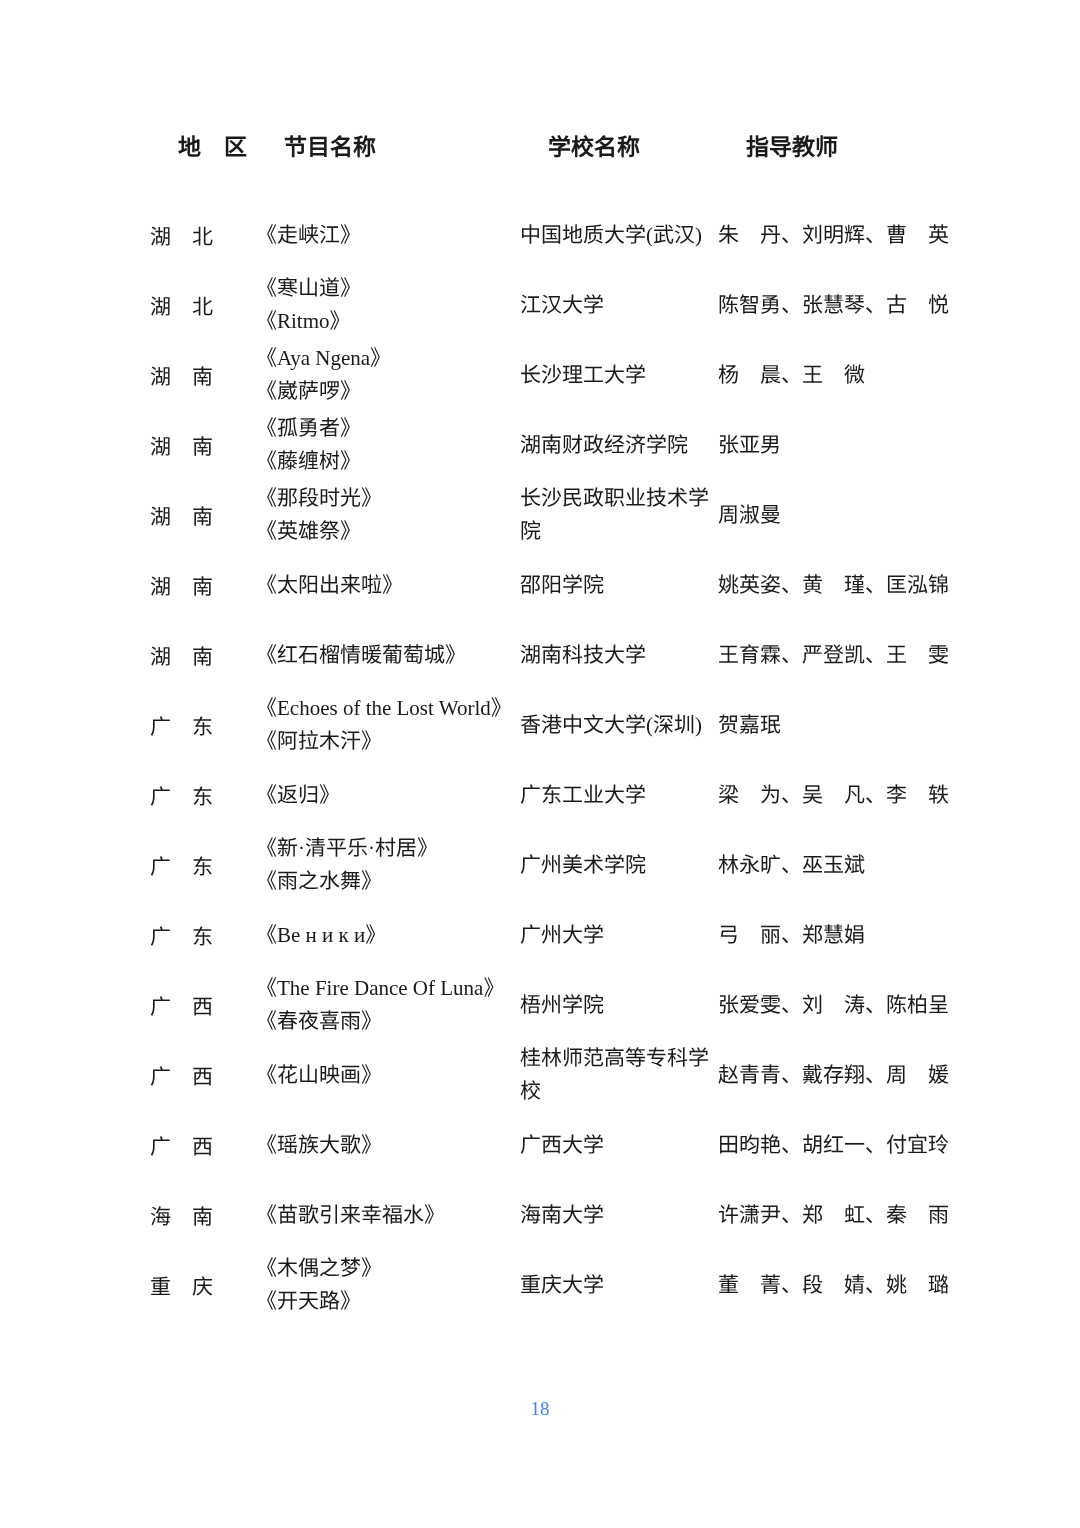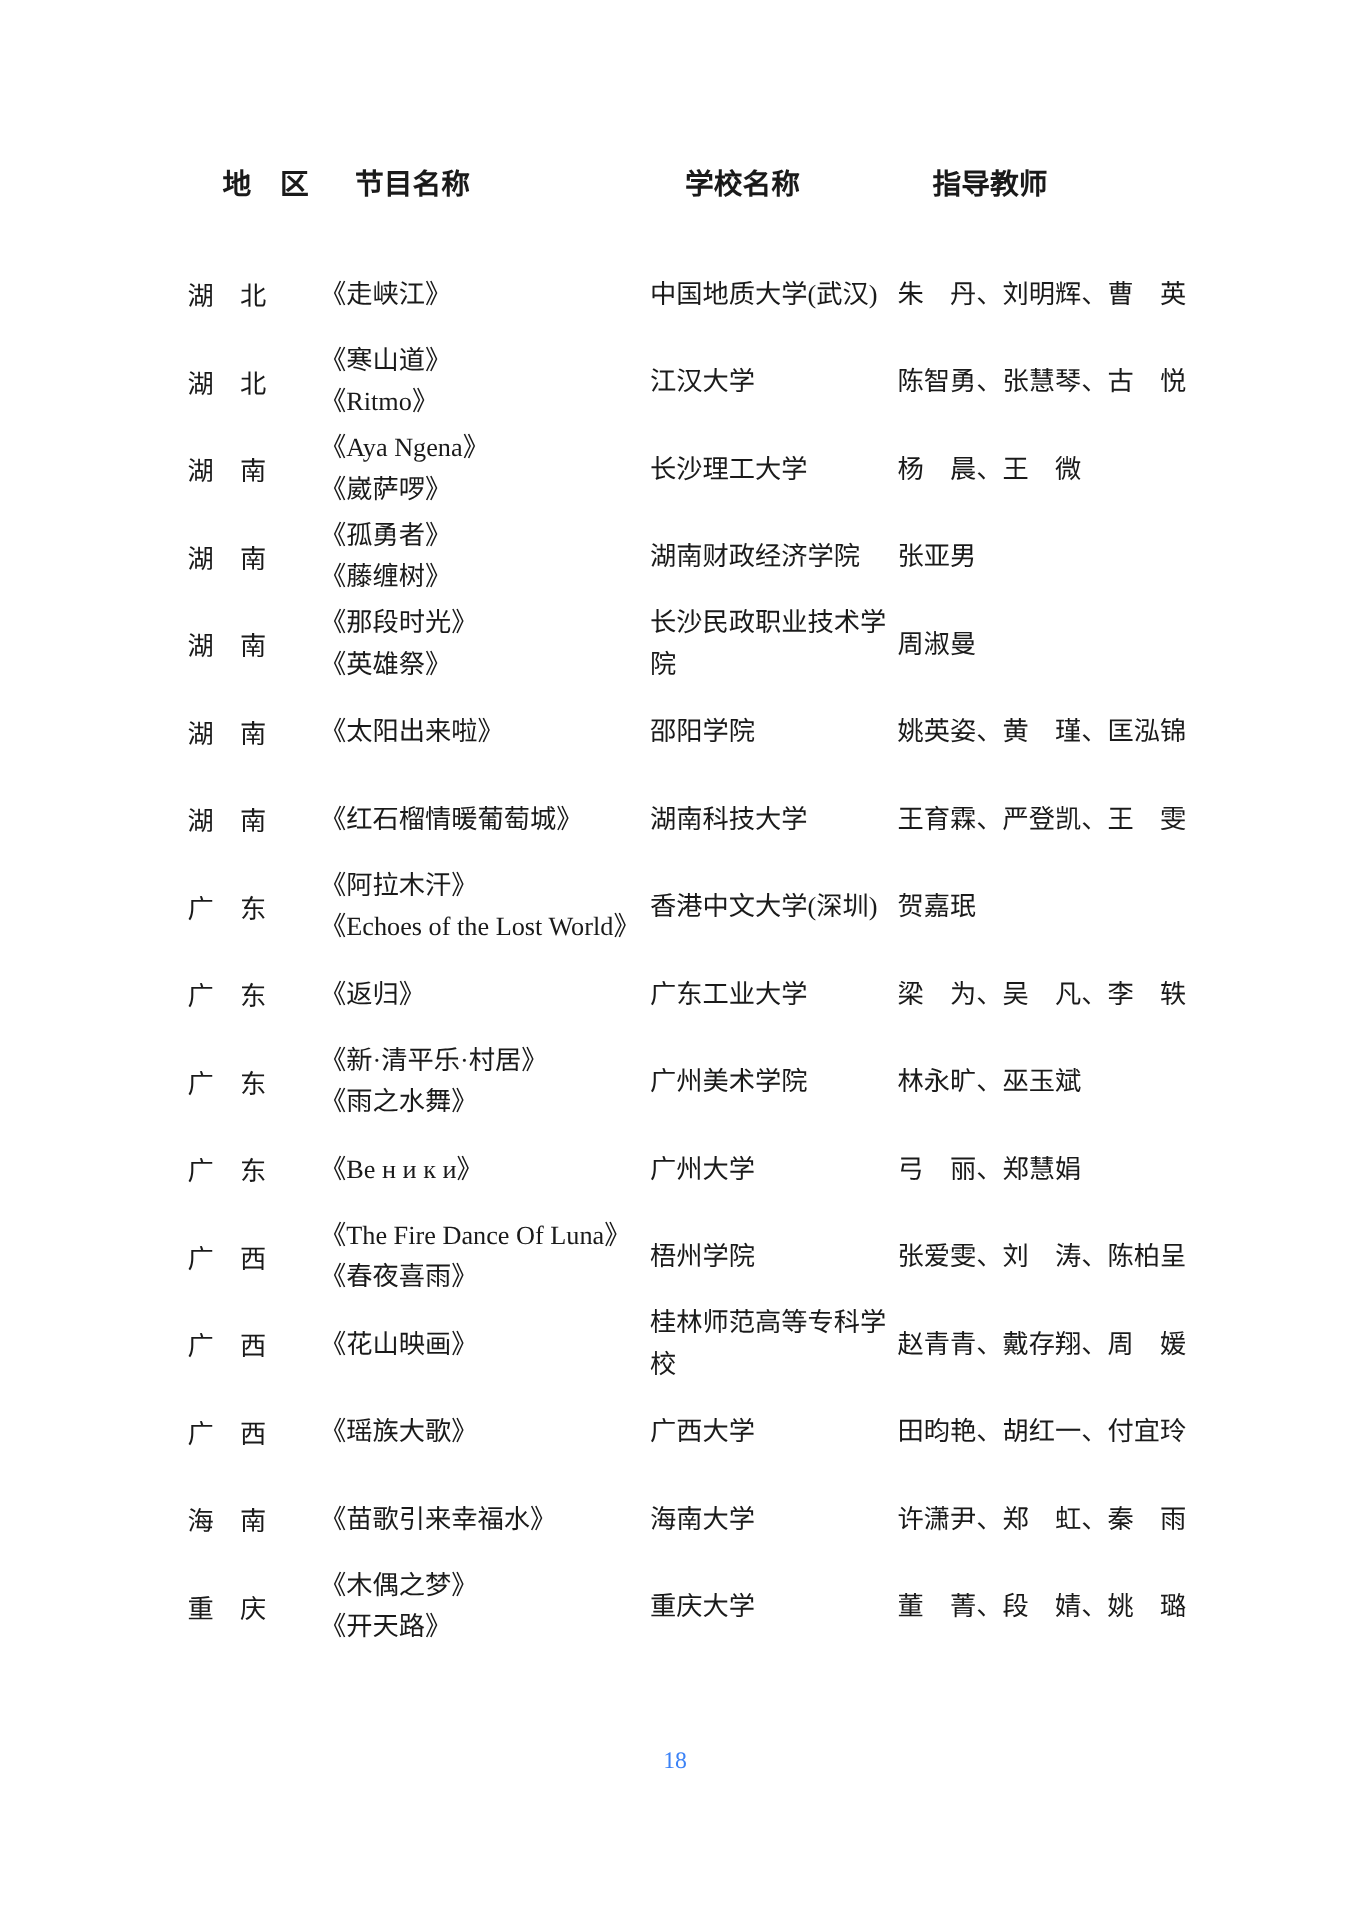--- a/index.html
+++ b/index.html
@@ -149,22 +149,22 @@
     <div class="col-program cell-program">
             <div class="program-line">《红石榴情暖葡萄城》</div>
           </div>
     <div class="col-school cell-school">湖南科技大学</div>
     <div class="col-teachers cell-teachers">王育霖、严登凯、王　雯</div>
   </div>
 
   <div class="trow">
     <div class="col-region cell-region">广　东</div>
     <div class="col-program cell-program">
+            <div class="program-line">《Echoes of the Lost World》</div>
             <div class="program-line">《阿拉木汗》</div>
-            <div class="program-line">《Echoes of the Lost World》</div>
           </div>
     <div class="col-school cell-school">香港中文大学(深圳)</div>
     <div class="col-teachers cell-teachers">贺嘉珉</div>
   </div>
 
   <div class="trow">
     <div class="col-region cell-region">广　东</div>
     <div class="col-program cell-program">
             <div class="program-line">《返归》</div>
           </div>

